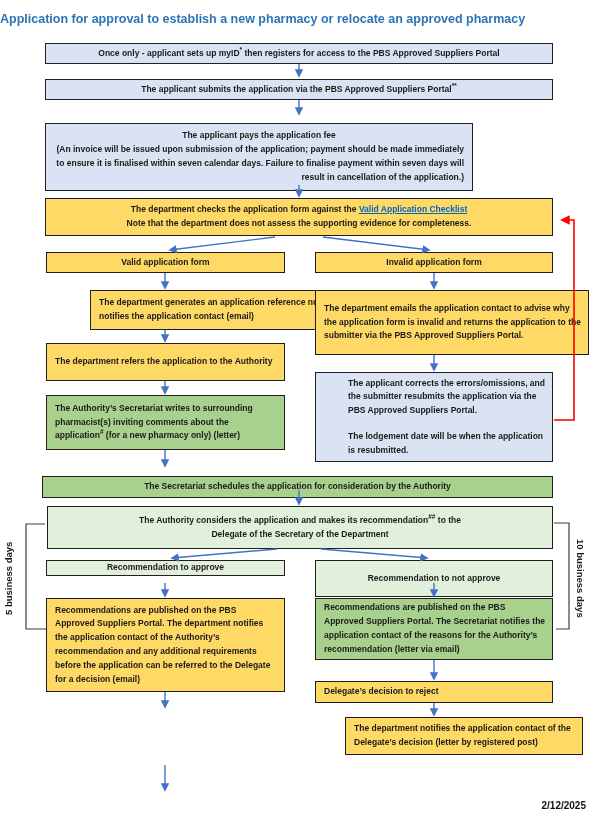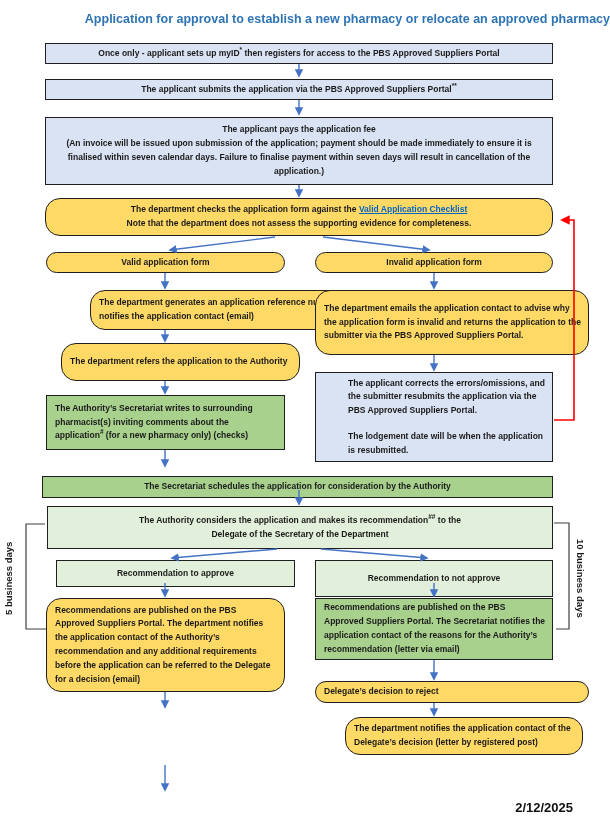--- a/index.html
+++ b/index.html
@@ -1,58 +1,58 @@
 <!DOCTYPE html>
 <html><head>
 <meta charset="utf-8">
 <style>
   html,body{margin:0;padding:0;background:#ffffff;}
   #canvas{position:relative;width:610px;height:828px;background:#ffffff;overflow:hidden;
           font-family:"Liberation Sans", sans-serif;}
-  #title{position:absolute;top:12px;left:0;right:0;text-align:right;
+  #title{position:absolute;top:12px;left:0;right:0;text-align:left;
          font-size:12.5px;font-weight:bold;color:#2E74B5;}
   .box{position:absolute;box-sizing:border-box;border:1.3px solid #1f1f1f;
        font-size:8.5px;font-weight:bold;color:#1a1a1a;line-height:1.62;
        display:flex;flex-direction:column;justify-content:center;}
   .center{align-items:center;text-align:center;padding:2px 8px;}
   .leftal{align-items:flex-start;text-align:left;padding:3px 6px 3px 8px;}
   .fill-blue{background:#DAE3F3;}
-  .fill-yellow{background:#FFD966;border-radius:15px;}
+  .fill-yellow{background:#FFD966;}
   .fill-green{background:#A9D18E;}
   .fill-lgreen{background:#E2EFDA;}
   .italic{}
   sup{font-size:6.5px;line-height:0;}
   .link{color:#0563C1;text-decoration:underline;cursor:pointer;}
   .gap{row-gap:12px;}
   .vlabel{position:absolute;font-size:9.5px;font-weight:bold;color:#1a1a1a;
           display:flex;align-items:center;justify-content:center;}
   #v-left{writing-mode:vertical-rl;transform:rotate(180deg);left:-1px;top:528px;width:18px;height:100px;}
   #v-right{writing-mode:vertical-rl;left:571px;top:528px;width:18px;height:100px;}
-  #date{position:absolute;top:800px;right:37px;font-size:13px;font-weight:bold;color:#111;}
+  #date{position:absolute;top:800px;right:24px;font-size:10px;font-weight:bold;color:#111;}
   #connectors{position:absolute;left:0;top:0;pointer-events:none;}
 
   
   #n-setup{left:45px;top:43px;width:508px;height:21px;}
   #n-submit{left:45px;top:79px;width:508px;height:21px;}
-  #n-pay{left:45px;top:117px;width:508px;height:68px;}
+  #n-pay{left:45px;top:123px;width:428px;height:68px;text-align:right;}
   #n-check{left:45px;top:198px;width:508px;height:38px;}
   #n-valid-label{left:46px;top:252px;width:239px;height:21px;}
   #n-invalid-label{left:315px;top:252px;width:238px;height:21px;}
   #n-generate-ref{left:46px;top:290px;width:278px;height:40px;margin-left:44px;}
   #n-emails-invalid{left:315px;top:290px;width:274px;height:65px;}
-  #n-refers{left:46px;top:343px;width:239px;height:38px;margin-left:15px;}
+  #n-refers{left:46px;top:343px;width:239px;height:38px;}
   #n-corrects{left:315px;top:372px;width:238px;height:90px;padding-left:32px;}
   #n-sec-writes{left:46px;top:395px;width:239px;height:55px;}
   #n-schedules{left:42px;top:468px;width:511px;height:22px;margin-top:8px;}
   #n-considers{left:47px;top:506px;width:506px;height:43px;}
-  #n-approve-label{left:56px;top:560px;width:239px;height:27px;}
+  #n-approve-label{left:46px;top:560px;width:239px;height:16px;}
   #n-not-approve-label{left:315px;top:560px;width:238px;height:37px;}
   #n-pub-approve{left:46px;top:598px;width:239px;height:94px;}
   #n-pub-not-approve{left:315px;top:598px;width:238px;height:62px;}
-  #n-delegate-reject{left:315px;top:681px;width:274px;height:22px;}
+  #n-delegate-reject{left:315px;top:681px;width:238px;height:22px;}
   #n-notify-decision{left:315px;top:717px;width:238px;height:38px;margin-left:30px;}
   #n-provides-evidence{left:46px;top:710px;width:239px;height:55px;}
 </style>
 </head>
 <body>
 
 <div id="canvas">
 
   <div id="title">Application for approval to establish a new pharmacy or relocate an approved pharmacy</div>
 
@@ -81,21 +81,21 @@
     <div>Invalid application form</div>
   </div>
 
   <div class="box fill-yellow leftal" id="n-generate-ref">
     <div>The department generates an application reference number and notifies the application contact (email)</div>
   </div>
   <div class="box fill-yellow leftal" id="n-refers">
     <div>The department refers the application to the Authority</div>
   </div>
   <div class="box fill-green leftal" id="n-sec-writes">
-    <div><span>The Authority’s Secretariat writes to surrounding pharmacist(s) inviting comments about the application</span><sup>#</sup><span> (for a new pharmacy only) (checks)</span></div>
+    <div><span>The Authority’s Secretariat writes to surrounding pharmacist(s) inviting comments about the application</span><sup>#</sup><span> (for a new pharmacy only) (letter)</span></div>
   </div>
 
   <div class="box fill-yellow leftal" id="n-emails-invalid">
     <div>The department emails the application contact to advise why the application form is invalid and returns the application to the submitter via the PBS Approved Suppliers Portal.</div>
   </div>
   <div class="box fill-blue leftal gap" id="n-corrects">
     <div>The applicant corrects the errors/omissions, and the submitter resubmits the application via the PBS Approved Suppliers Portal.</div>
     <div>The lodgement date will be when the application is resubmitted.</div>
   </div>
 

